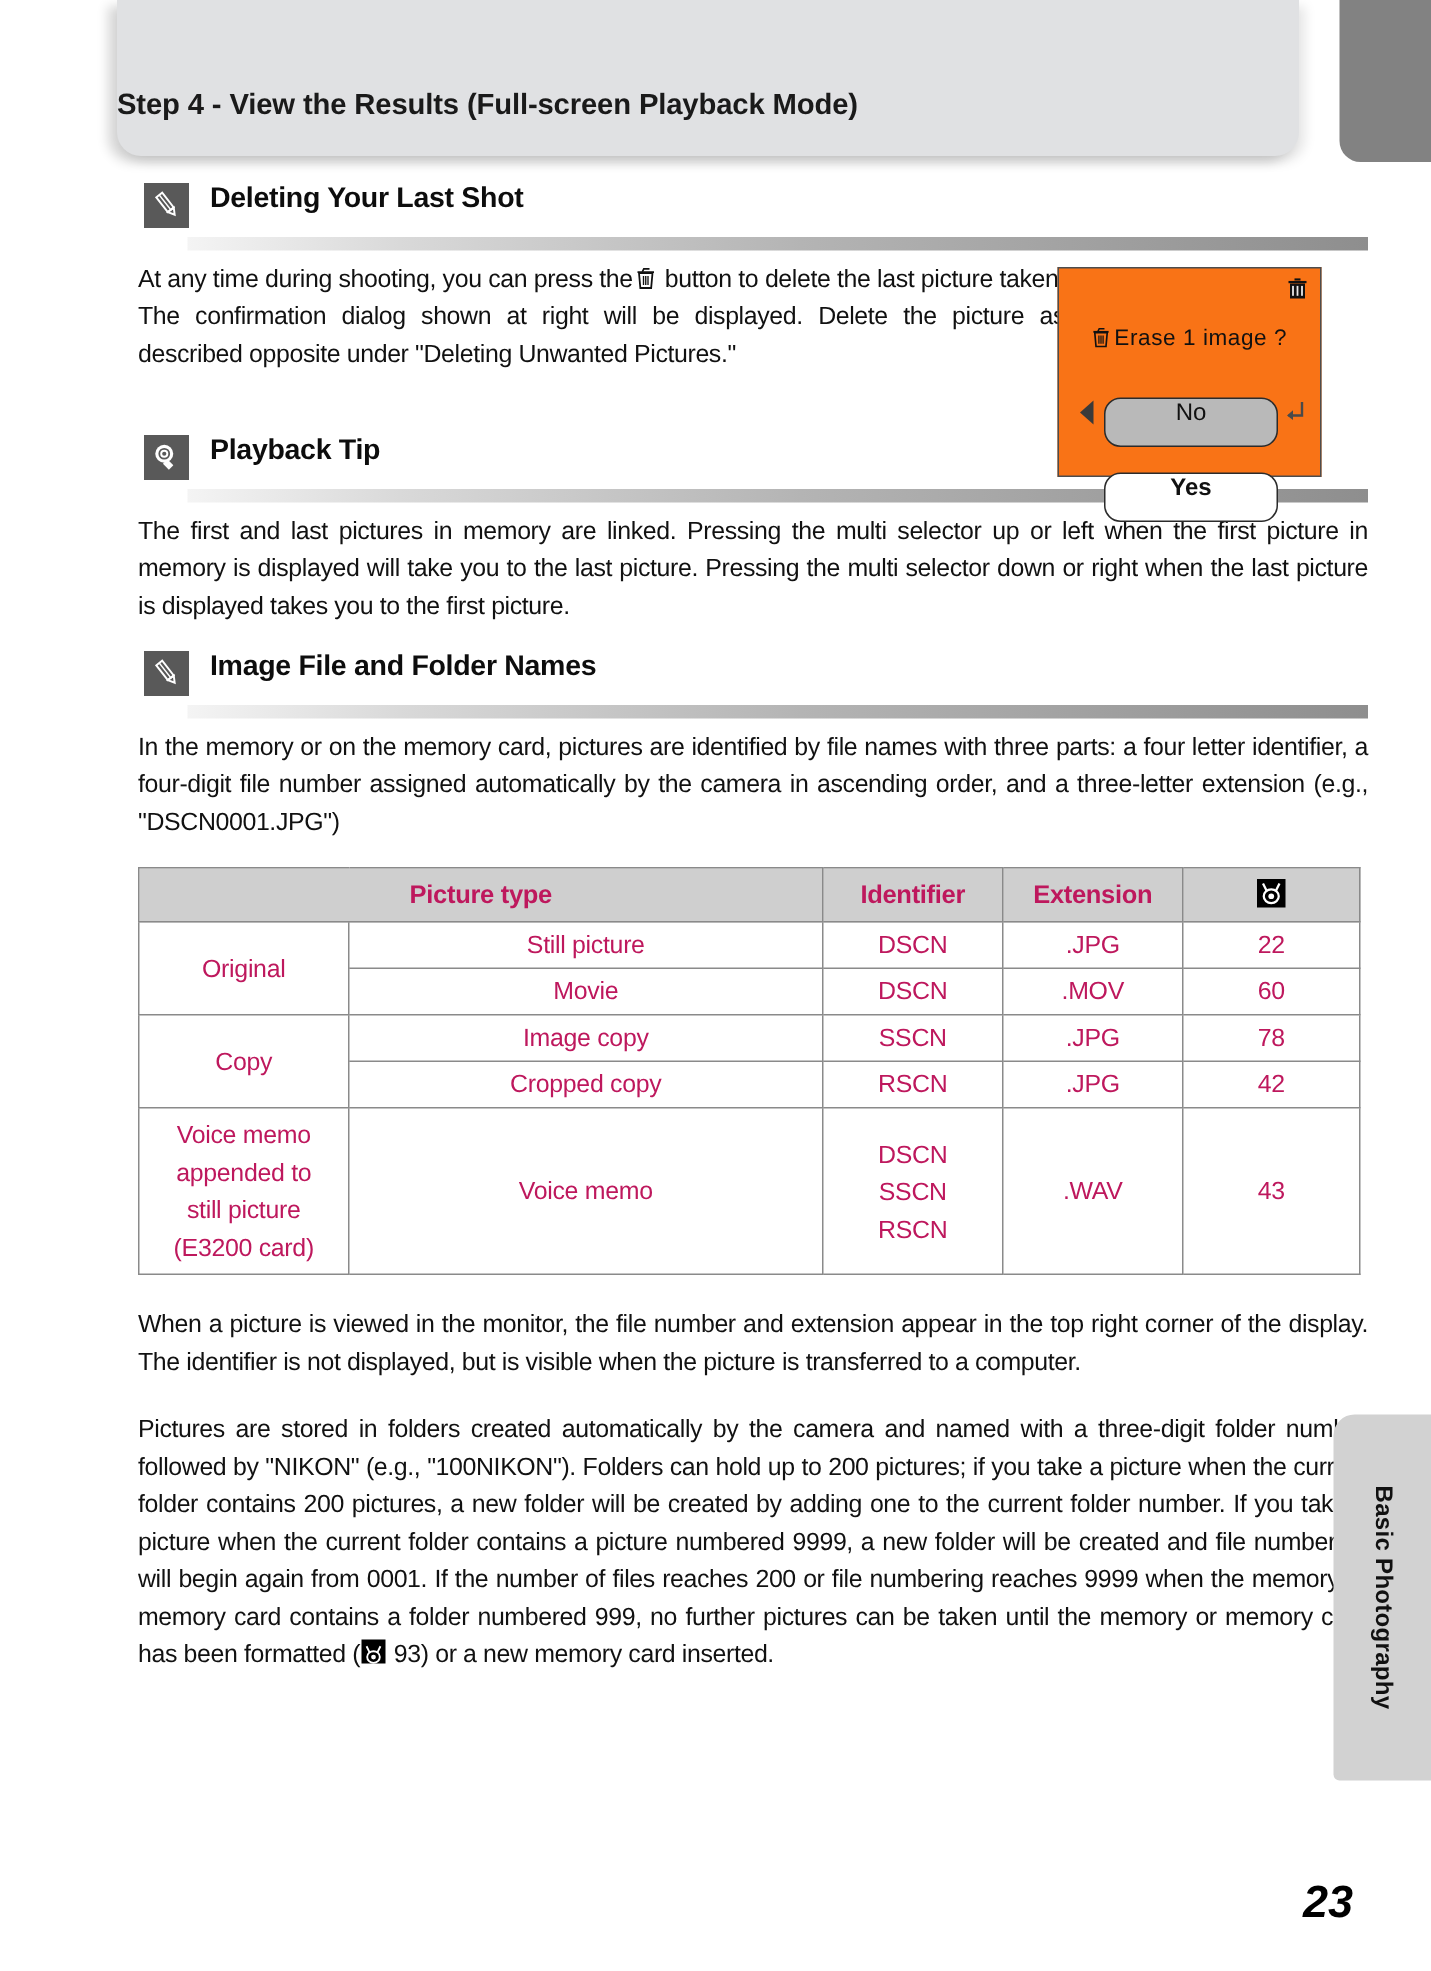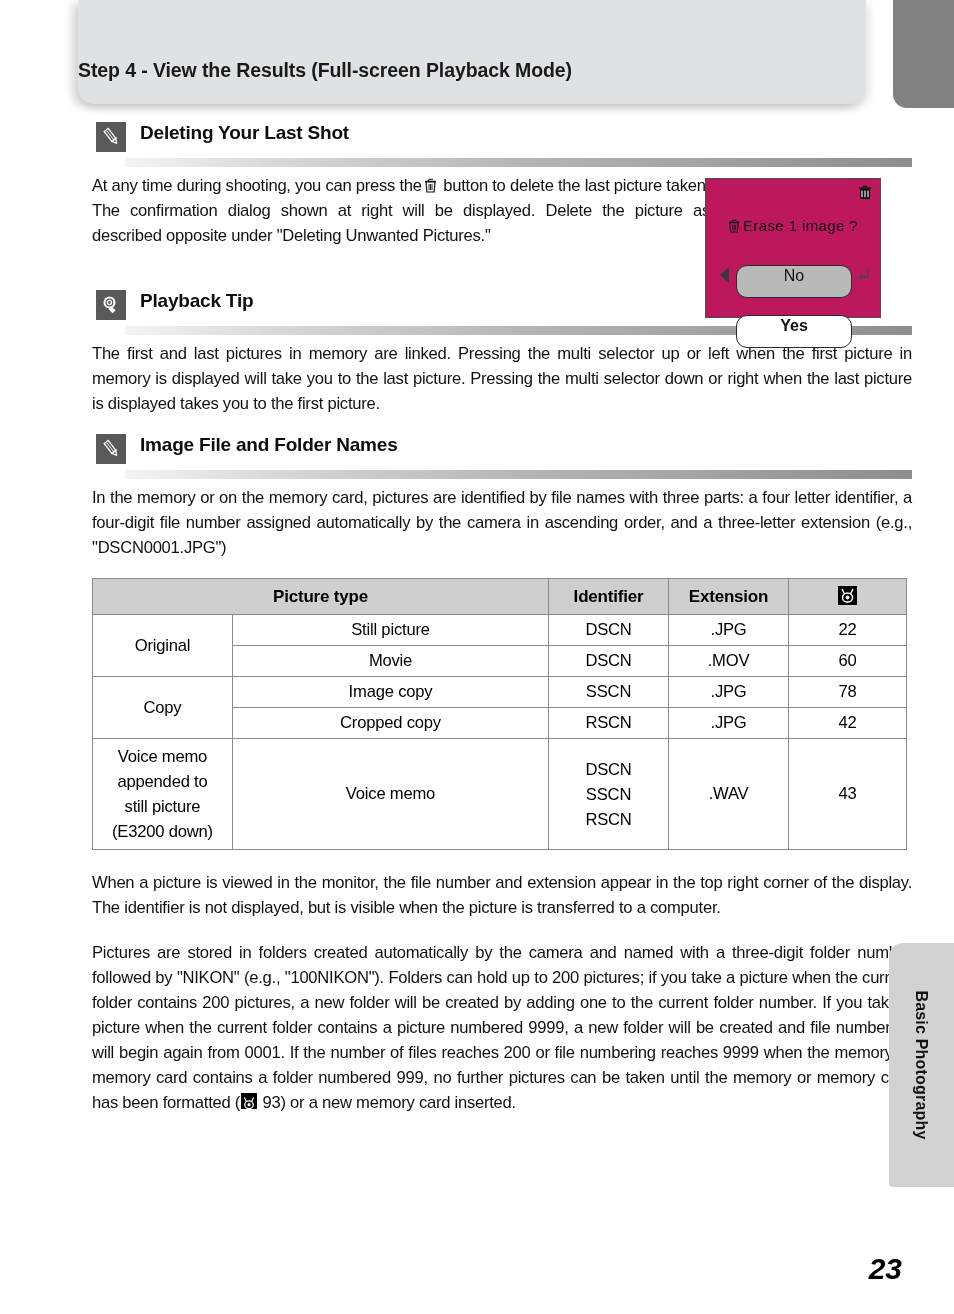--- a/index.html
+++ b/index.html
@@ -101,21 +101,21 @@
     background:#000;
     position:relative;
     margin:0 1px;
   }
 
   
   .lcd{
     position:absolute;
     left:705px; top:178px;
     width:176px; height:140px;
-    background:#be185d;
+    background:#f97316;
     border:1px solid #4d4d4d;
     box-sizing:border-box;
   }
   .lcd-top-icon{
     position:absolute; right:8px; top:6px;
     width:14px;height:15px;
   }
   .lcd-msg{
     position:absolute;
     left:0;right:0; top:38px;
@@ -162,21 +162,21 @@
   table.ft{
     border-collapse:collapse;
     width:814px;
     margin-top:18px;
     table-layout:fixed;
   }
   table.ft td, table.ft th{
     border:1.6px solid #8a8a8a;
     text-align:center;
     font-size:16.6px;
-    color:#000000;
+    color:#be185d;
     padding:5px 4px;
     letter-spacing:-0.2px;
   }
   table.ft thead th{
     background:#cfcfcf;
     font-weight:bold;
     font-size:17px;
     padding:7px 4px;
   }
   .col-a{width:140px;}
@@ -338,21 +338,21 @@
         <td>Cropped copy</td>
         <td>RSCN</td>
         <td>.JPG</td>
         <td>42</td>
       </tr>
       <tr>
         <td class="multiline">
           <div>Voice memo</div>
           <div>appended to</div>
           <div>still picture</div>
-          <div>(E3200 down)</div>
+          <div>(E3200 card)</div>
         </td>
         <td>Voice memo</td>
         <td class="multiline">
           <div>DSCN</div>
           <div>SSCN</div>
           <div>RSCN</div>
         </td>
         <td>.WAV</td>
         <td>43</td>
       </tr>

